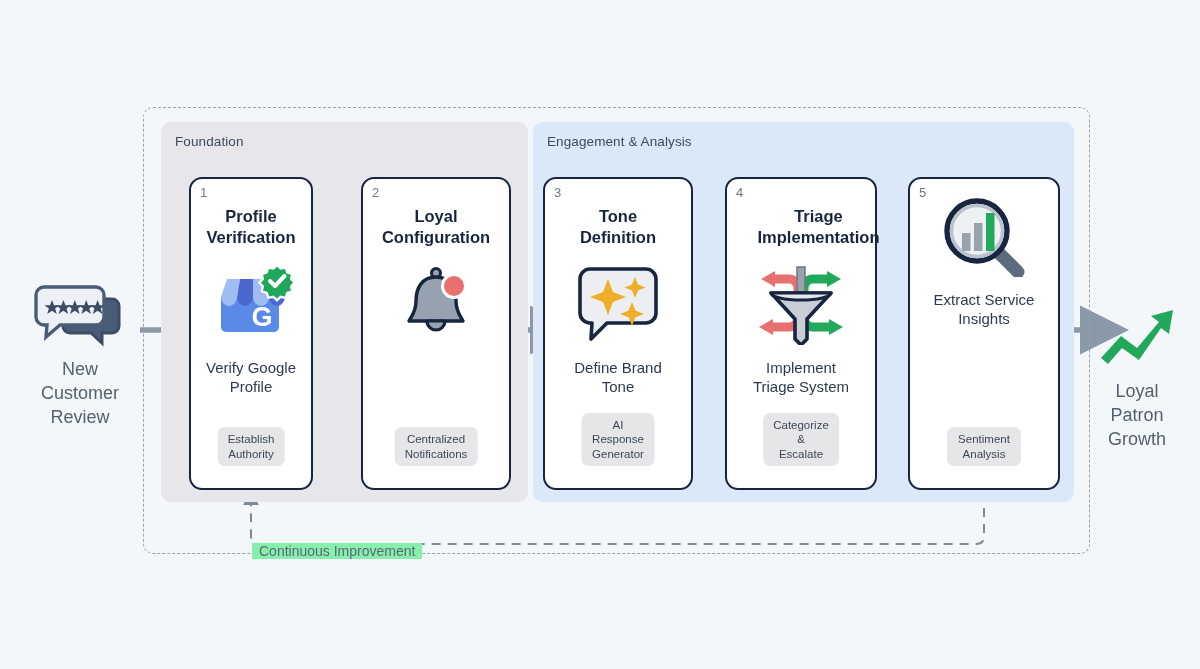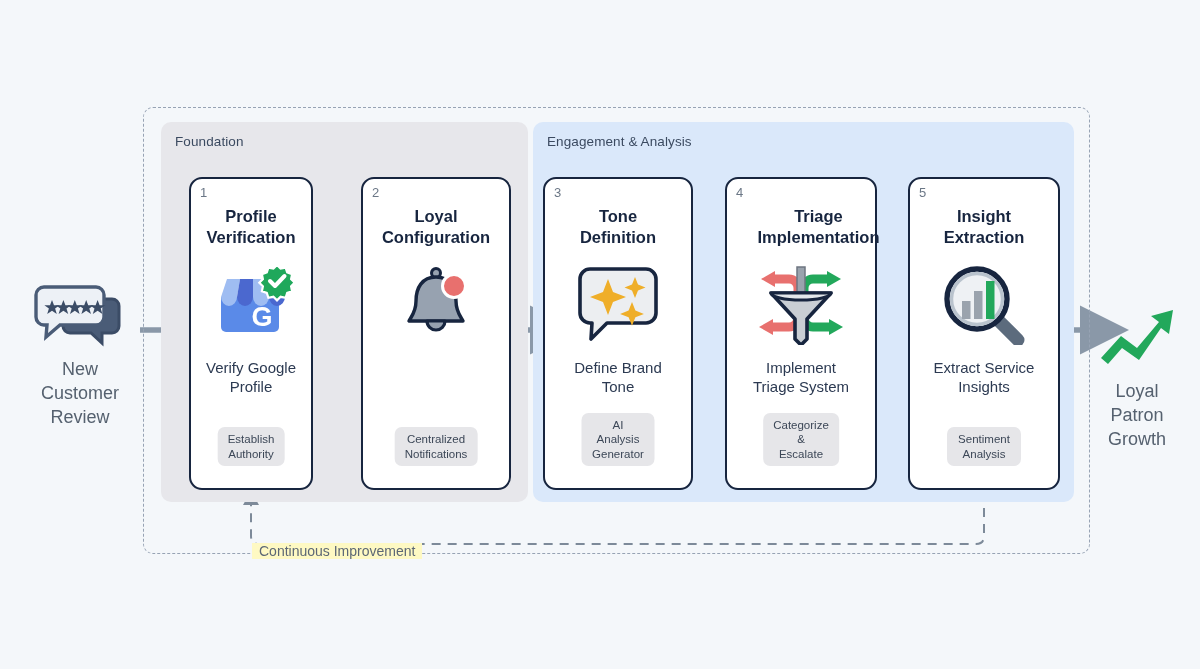--- a/index.html
+++ b/index.html
@@ -131,21 +131,21 @@
     white-space: pre-line;
   }
 
   
   .loop { position: absolute; left: 0; top: 0; }
   .loop-label {
     position: absolute;
     left: 252px; top: 543px;
     font-size: 14px;
     color: #5d6875;
-    background: #fef9c3;
+    background: #86efac;
     padding: 0 7px;
   }
 </style>
 </head>
 <body>
 
 <div class="canvas">
 
   <svg class="loop" width="1200" height="669">
     <defs>
@@ -252,21 +252,21 @@
         <path d="M13,4 h56 a10,10 0 0 1 10,10 v34 a10,10 0 0 1 -10,10 h-39 l-16,16 l1,-16 h-2 a10,10 0 0 1 -10,-10 v-34 a10,10 0 0 1 10,-10 z" fill="#eceef1" stroke="#17253f" stroke-width="3.6" stroke-linejoin="round"></path>
         <g fill="#efae29">
           <path d="M31,14 l5,13 l13,5 l-13,5 l-5,13 l-5,-13 l-13,-5 l13,-5 z"></path>
           <path d="M58,12 l3,7.5 l7.5,3 l-7.5,3 l-3,7.5 l-3,-7.5 l-7.5,-3 l7.5,-3 z"></path>
           <path d="M55,37 l3.4,8.5 l8.5,3.4 l-8.5,3.4 l-3.4,8.5 l-3.4,-8.5 l-8.5,-3.4 l8.5,-3.4 z"></path>
         </g>
       </svg>
     </div>
     <div class="card-action" style="white-space: pre-line;">Define Brand
 Tone</div>
-    <div class="card-tag" style="white-space: pre-line;">AI Analysis
+    <div class="card-tag" style="white-space: pre-line;">AI Response
 Generator</div>
   </div>
 
   <div class="card card-4">
     <div class="card-num">4</div>
     <div class="card-title" style="white-space: pre-line; margin-left: 35px;">Triage
 Implementation</div>
     <div class="card-icon">
       <svg width="100" height="82" viewBox="0 0 100 82">
 
@@ -285,22 +285,20 @@
       </svg>
     </div>
     <div class="card-action" style="white-space: pre-line;">Implement
 Triage System</div>
     <div class="card-tag" style="white-space: pre-line;">Categorize &amp;
 Escalate</div>
   </div>
 
   <div class="card card-5">
     <div class="card-num">5</div>
-    <div class="card-title" style="white-space: pre-line;">Insight
-Extraction</div>
     <div class="card-icon">
       <svg width="86" height="82" viewBox="0 0 86 82">
 
         <path d="M57,57 l20,20" stroke="#5c6b7d" stroke-width="13" stroke-linecap="round"></path>
         <path d="M57,57 l20,20" stroke="#17253f" stroke-width="17" stroke-linecap="round" opacity="0.0"></path>
         <path d="M58,58 l19,19" fill="none" stroke="#17253f" stroke-width="15" stroke-linecap="round" opacity="0"></path>
 
         <circle cx="36" cy="36" r="30" fill="#f4f6f8" stroke="#17253f" stroke-width="5.4"></circle>
         <circle cx="36" cy="36" r="25.5" fill="#eef1f4" stroke="#b9c3cd" stroke-width="3.4"></circle>
 

